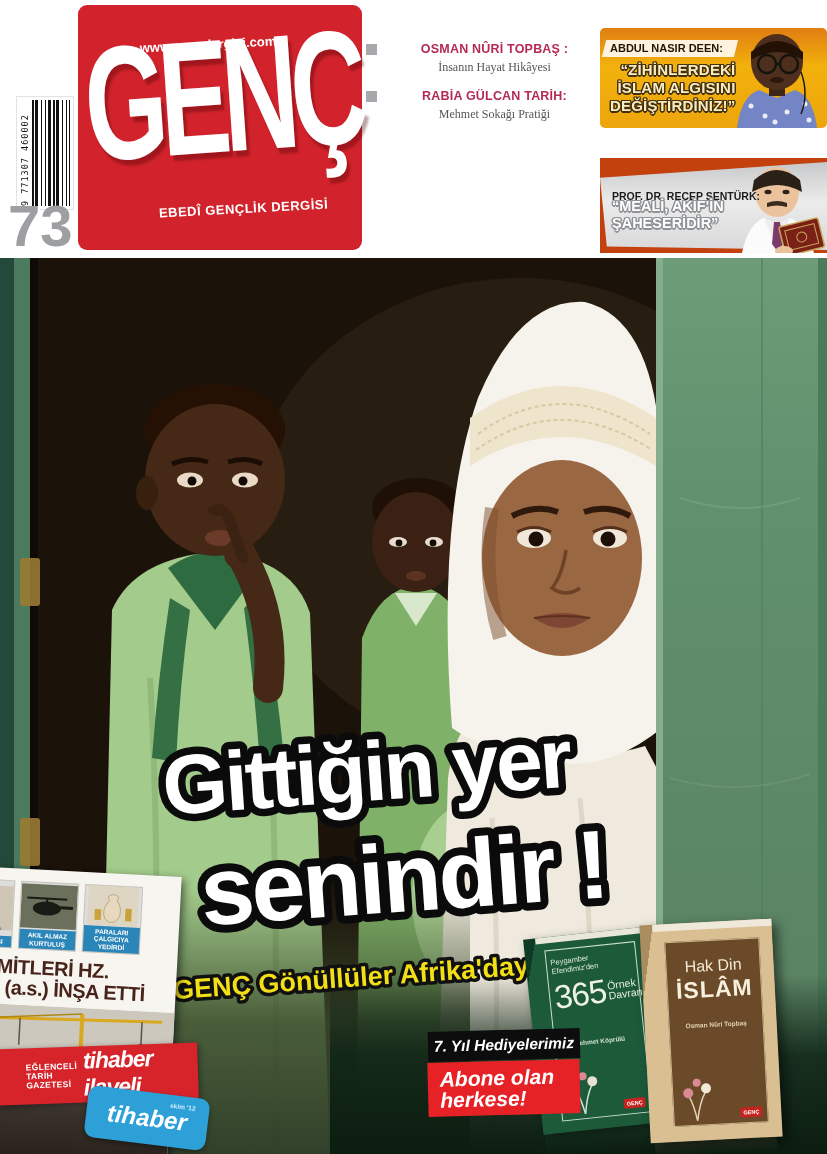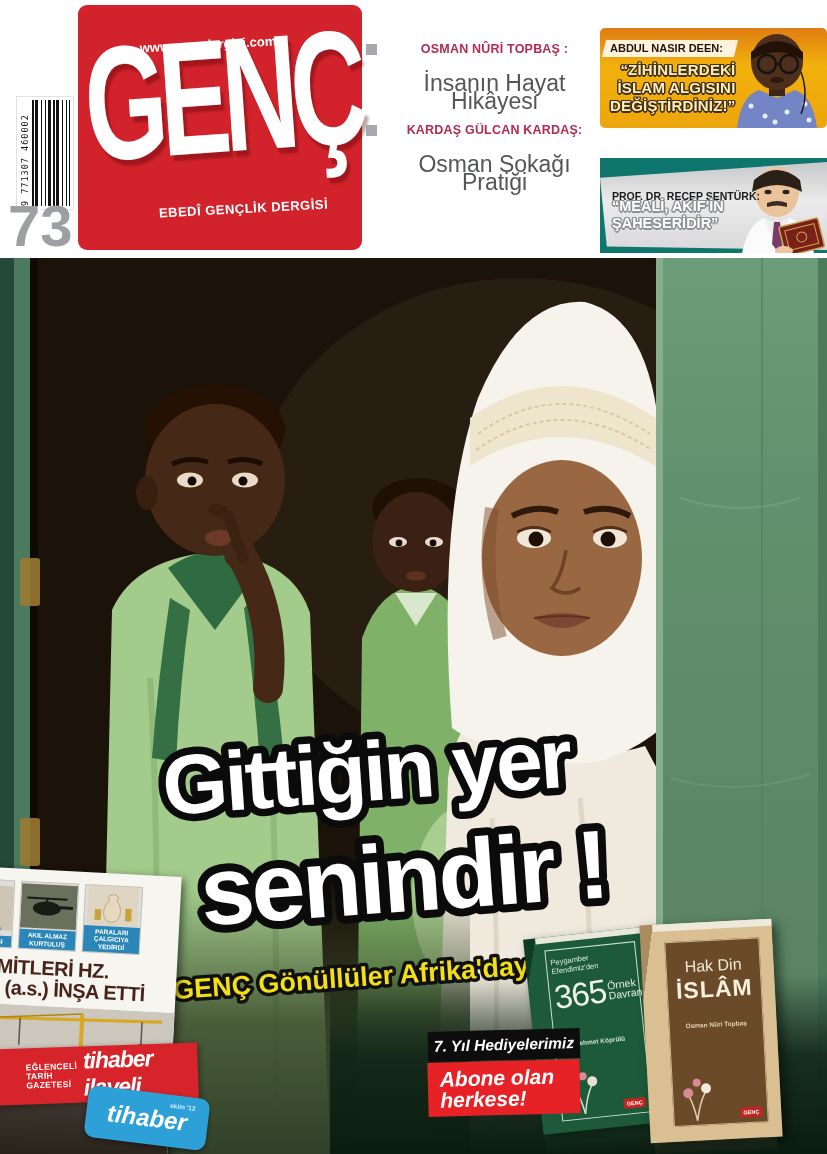--- a/index.html
+++ b/index.html
@@ -27,34 +27,34 @@
       #111 0 2px,#fff 2px 3px,#111 3px 6px,#fff 6px 9px,#111 9px 10px,#fff 10px 13px,
       #111 13px 14px,#fff 14px 16px,#111 16px 19px,#fff 19px 21px);}
   .issue-number{left:8px;top:192px;z-index:3;font-size:58px;font-weight:bold;
                 color:#9d9fa2;text-shadow:2px 2px 0 #fff;}
 
   
   .articles{left:366px;top:42px;width:232px;z-index:2;}
   .article{position:relative;padding-left:25px;margin-bottom:13px;text-align:center;}
   .article .bullet{position:absolute;left:0;top:2px;width:11px;height:11px;background:#a6a8ab;}
   .article .author{color:#b42a52;font-weight:bold;font-size:12.5px;letter-spacing:.2px;}
-  .article .title{color:#55565a;font-size:23px;line-height:18px;margin-top:18px;}
+  .article .title{color:#55565a;font-size:12px;line-height:18px;margin-top:2px;font-family:Liberation Serif, serif;}
 
   
   .promo1{left:600px;top:28px;width:227px;height:100px;border-radius:5px;overflow:hidden;z-index:2;
           background:linear-gradient(180deg,#df7d12 0%,#f2b10c 38%,#eda50c 100%);}
   .p1-strip{position:absolute;left:4px;top:12px;width:132px;height:17px;background:#fdf3df;transform:skewX(-14deg);}
   .p1-speaker{position:absolute;left:10px;top:14px;font-weight:800;font-size:11px;color:#231405;}
   .p1-quote{position:absolute;left:10px;top:33px;font-weight:800;font-size:15px;line-height:18px;
             color:#f8ecc0;letter-spacing:.2px;
             text-shadow:-1.5px 0 #45300e,1.5px 0 #45300e,0 -1.5px #45300e,0 1.5px #45300e,
                         -1px -1px #45300e,1px 1px #45300e,-1px 1px #45300e,1px -1px #45300e;text-align:right;}
   .p1-portrait{position:absolute;right:0;top:0;width:110px;height:100px;}
 
-  .promo2{left:600px;top:158px;width:227px;height:95px;background:#0f766e;z-index:2;overflow:hidden;}
+  .promo2{left:600px;top:158px;width:227px;height:95px;background:#c2410c;z-index:2;overflow:hidden;}
   .p2-plate{position:absolute;left:0;top:4px;width:227px;height:88px;
             background:linear-gradient(180deg,#c7c8ca,#ebebeb 45%,#d9d9db);
             clip-path:polygon(0 18%,100% 0,100% 100%,3% 96%);}
   .p2-speaker{position:absolute;left:12px;top:32px;font-weight:800;font-size:10.5px;color:#1b1b1b;}
   .p2-quote{position:absolute;left:12px;top:40px;font-weight:800;font-size:14.5px;line-height:17px;color:#fff;
             text-shadow:-1.5px 0 #8f9295,1.5px 0 #8f9295,0 -1.5px #8f9295,0 1.5px #8f9295,
                         -1px -1px #8f9295,1px 1px #8f9295,-1px 1px #8f9295,1px -1px #8f9295;}
   .p2-portrait{position:absolute;right:0;top:0;width:115px;height:95px;}
 
   
@@ -147,22 +147,22 @@
   <div class="abs issue-number">73</div>
 
   <div class="abs articles">
     <div class="article">
       <span class="bullet"></span>
       <div class="author">OSMAN NÛRİ TOPBAŞ :</div>
       <div class="title">İnsanın Hayat Hikâyesi</div>
     </div>
     <div class="article">
       <span class="bullet"></span>
-      <div class="author">KARDAŞ GÜLCAN KARDAŞ:</div>
-      <div class="title">Osman Sokağı Pratiği</div>
+      <div class="author">RABİA GÜLCAN TARİH:</div>
+      <div class="title">Mehmet Sokağı Pratiği</div>
     </div>
   </div>
 
   <div class="abs promo1">
     <svg class="p1-portrait" viewBox="0 0 110 100">
       <path d="M20,100 Q24,68 42,62 L60,70 L78,62 Q96,68 100,100 Z" fill="#7385c4"></path>
       <circle cx="34" cy="78" r="2.5" fill="#e6ecf8"></circle>
         <circle cx="48" cy="88" r="2.5" fill="#e6ecf8"></circle>
       <circle cx="70" cy="84" r="2.5" fill="#e6ecf8"></circle>
         <circle cx="88" cy="76" r="2.5" fill="#e6ecf8"></circle>

